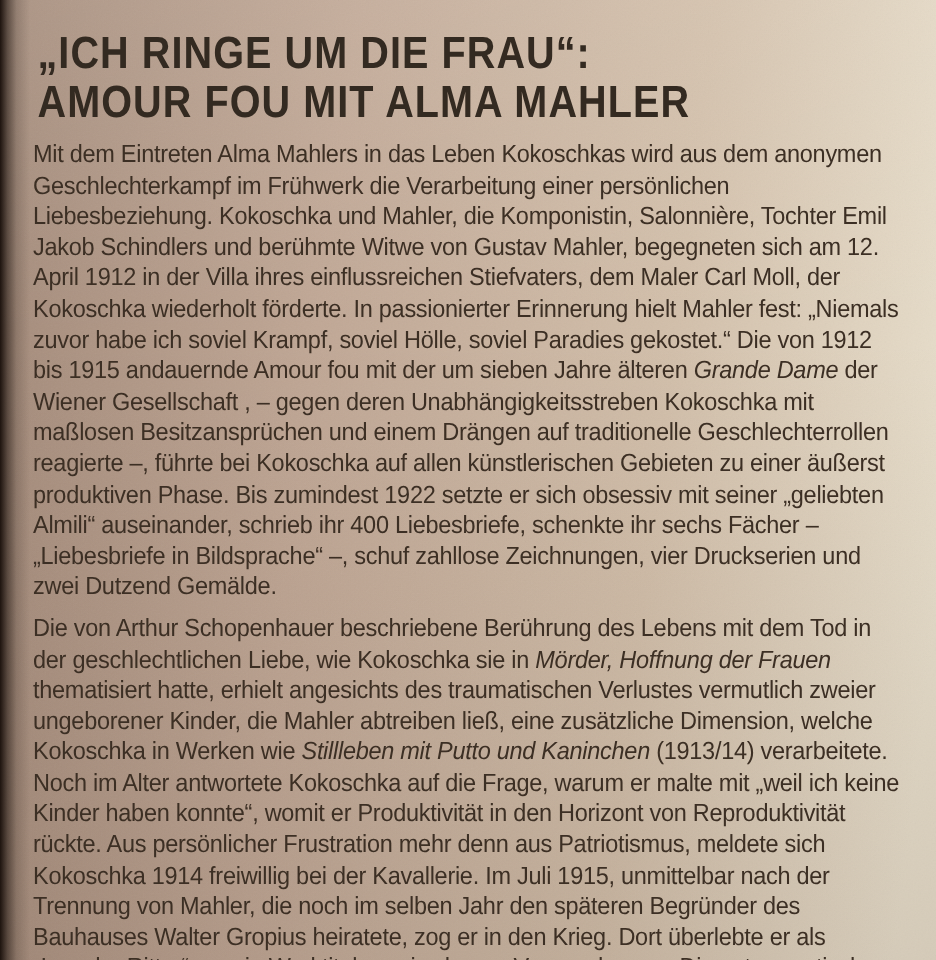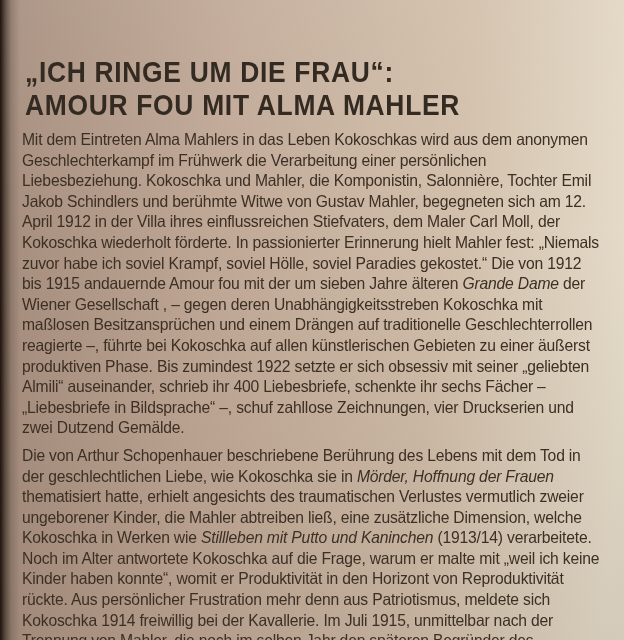--- a/index.html
+++ b/index.html
@@ -47,21 +47,20 @@
     inset: 0;
     z-index: 2;
     opacity: 0.06;
     pointer-events: none;
   }
 
   .content {
     position: absolute;
     inset: 0;
     z-index: 4;
-    margin-top: 36px;
   }
 
   .title {
     margin: 19px 0 0 25px;
     color: var(--title-text);
     font-weight: 700;
     font-size: 30px;
     line-height: 33px;
     letter-spacing: 0.8px;
     transform: scaleX(0.88);

